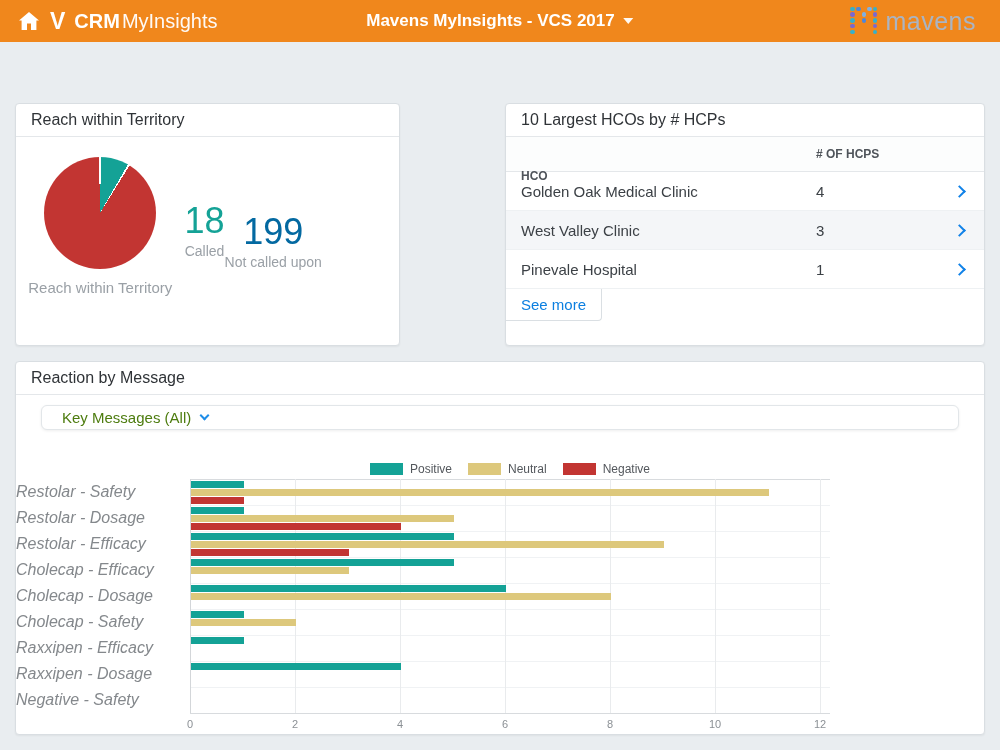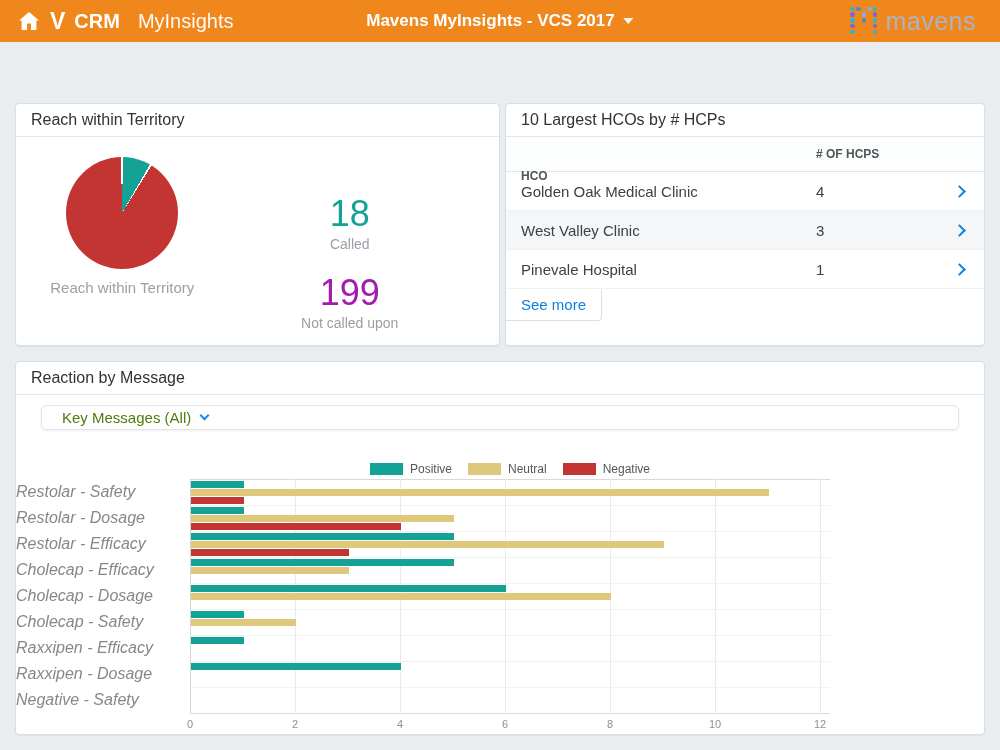--- a/index.html
+++ b/index.html
@@ -5,49 +5,49 @@
   * { box-sizing: border-box; margin: 0; padding: 0; }
   html, body { width: 1000px; height: 750px; overflow: hidden; background: #e9edf0;
                font-family: "Liberation Sans", sans-serif; }
 
   
   .header { position: absolute; top: 0; left: 0; width: 1000px; height: 42px;
             background: #f0871c; display: flex; align-items: center; }
   .hleft { display: flex; align-items: center; padding-left: 18px; gap: 10px; }
   .home-icon { display: inline-flex; }
   .vmark { color: #fff; font-weight: bold; font-size: 23px; letter-spacing: -1px; }
-  .logo-text { color: #fff; font-size: 20px; display: flex; align-items: baseline; gap: 16px; }
+  .logo-text { color: #fff; font-size: 20px; display: flex; align-items: baseline; }
   .crm { font-weight: bold; }
   .myinsights { font-weight: normal; margin-left: 2px; opacity: .96; }
   .htitle { position: absolute; left: 50%; transform: translateX(-50%);
             color: #fff; font-size: 17px; font-weight: bold; display: flex; align-items: center; }
   .hcaret { width: 0; height: 0; border-left: 5px solid transparent; border-right: 5px solid transparent;
             border-top: 6px solid rgba(255,255,255,.95); margin-left: 9px; }
   .brand { position: absolute; right: 24px; top: 0; height: 42px; display: flex; align-items: center; gap: 8px; }
   .mdots { position: relative; width: 27px; height: 31px; }
   .mdot { position: absolute; border-radius: 50%; }
   .brandtext { font-size: 25px; color: #aab4c3; font-weight: normal; letter-spacing: .5px; }
 
   
   .card { position: absolute; background: #fff; border: 1px solid #d9dee2; border-radius: 4px;
           box-shadow: 0 1px 2px rgba(0,0,0,.05); }
   .card-title { padding: 7px 15px; font-size: 16px; color: #2f3337; border-bottom: 1px solid #e4e7ea;
                 height: 33px; display: flex; align-items: center; }
 
   
-  #card-reach { left: 15px; top: 103px; width: 485px; height: 243px; }
+  #card-reach { left: 15px; top: 103px; width: 385px; height: 243px; }
   .reach-body { display: flex; padding-top: 20px; }
   .pie-col { width: 44%; display: flex; flex-direction: column; align-items: center; }
   .pie { width: 112px; height: 112px; border-radius: 50%; }
   .pie-label { margin-top: 10px; font-size: 15px; color: #9aa0a6; }
-  .stats-col { width: 56%; display: flex; flex-direction: column; align-items: center;
-               padding-right: 28px; padding-top: 8px; margin-top: 30px; }
+  .stats-col { width: 56%; display: flex; flex-direction: row; align-items: center;
+               padding-right: 28px; padding-top: 8px; }
   .stat-value { font-size: 36px; line-height: 1.05; }
   .stat-value.teal { color: #14a296; }
-  .stat-value.red  { color: #a21caf; }
+  .stat-value.red  { color: #0369a1; }
   .stat-label { font-size: 14px; color: #9aa0a6; margin-top: 3px; }
   .stat-block { text-align: center; }
   .stat-block + .stat-block { margin-top: 22px; }
 
   
   #card-hco { left: 505px; top: 103px; width: 480px; height: 243px; }
   .thead { display: flex; align-items: center; height: 35px; border-bottom: 1px solid #e4e7ea;
            background: #fcfdfd; font-size: 12px; font-weight: bold; color: #4f545a; }
   .th-name { padding-left: 15px; width: 310px; margin-top: 44px; }
   .t-row { display: flex; align-items: center; height: 39px; border-bottom: 1px solid #eef1f3;

